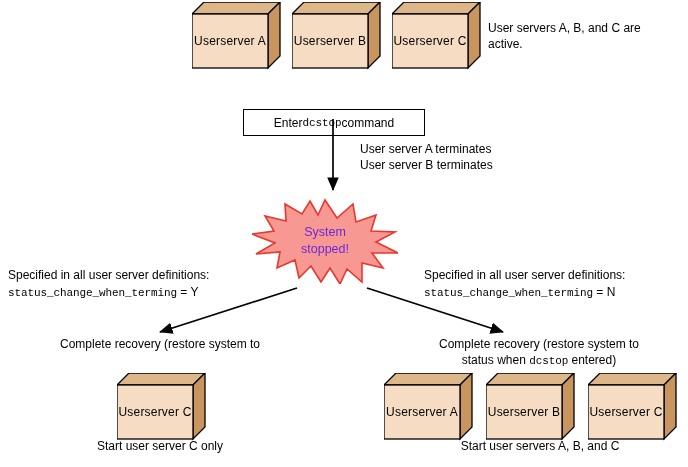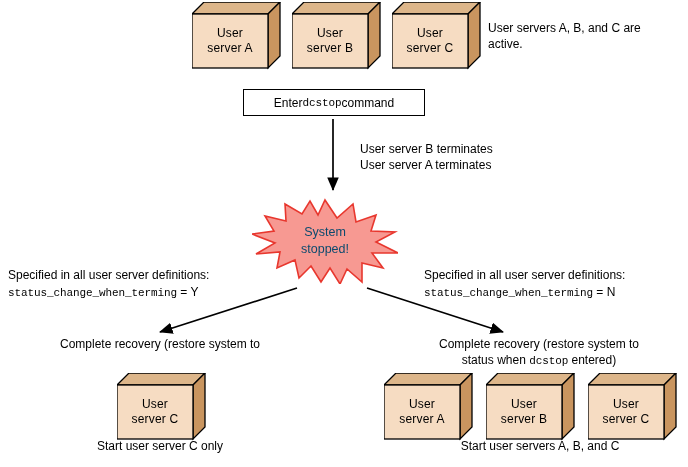--- a/index.html
+++ b/index.html
@@ -26,40 +26,40 @@
     left: 0;
     top: 0;
   }
   .server-box .box-label {
     position: absolute;
     left: 0;
     top: 12px;
     width: 76px;
     height: 54px;
     display: flex;
-    flex-direction: column;
     align-items: center;
     justify-content: center;
     font-size: 12px;
     color: #000000;
     line-height: 15px;
     text-align: center;
     letter-spacing: 0.2px;
   }
   
   .cmd-box {
     position: absolute;
     border: 1px solid #000000;
     background: #ffffff;
     display: flex;
     align-items: center;
     justify-content: center;
     font-size: 12px;
     color: #000000;
     white-space: nowrap;
+    margin-top: 20px;
   }
   .mono {
     font-family: "Liberation Mono", "DejaVu Sans Mono", monospace;
     font-size: 11px;
     letter-spacing: -0.1px;
   }
   
   .txt {
     position: absolute;
     font-size: 12px;
@@ -86,21 +86,21 @@
     left: 0;
     top: 0;
     width: 146px;
     height: 86px;
     display: flex;
     flex-direction: column;
     align-items: center;
     justify-content: center;
     font-size: 12.5px;
     line-height: 17px;
-    color: #0c4a6e;
+    color: #6d28d9;
     text-align: center;
   }
 </style>
 </head>
 <body>
 
 <div id="canvas">
 
   <div class="server-box" style="left:192px; top:2px;">
     <svg class="box-svg" width="90" height="68" viewBox="0 0 90 68">
@@ -143,22 +143,22 @@
     <div>active.</div>
   </div>
 
   <div class="cmd-box" style="left:243px; top:89px; width:180px; height:25px;">
     <span>Enter </span>
       <span class="mono">dcstop</span>
       <span> command</span>
   </div>
 
   <div class="txt" style="left:360px; top:141px;">
+    <div>User server A terminates</div>
     <div>User server B terminates</div>
-    <div>User server A terminates</div>
   </div>
 
   <div class="starburst" style="left:252px; top:198px; width:146px; height:86px;">
     <svg width="146" height="86" viewBox="0 0 146 86">
       <polygon points="73,2 85,20 101,6 104,24 124,17 119,33 143,34 124,44 146,55 120,55 131,70 110,65 110,84 95,71 88,86 78,70 69,84 59,68 47,80 43,62 25,70 28,54 4,56 23,45 0,36 22,33 13,18 34,23 33,6 50,16 58,3 66,17" fill="#F79992" stroke="#E8372E" stroke-width="1.6" stroke-linejoin="miter"></polygon>
     </svg>
     <div class="burst-label">
       <span>System</span>
       <span>stopped!</span>
     </div>

